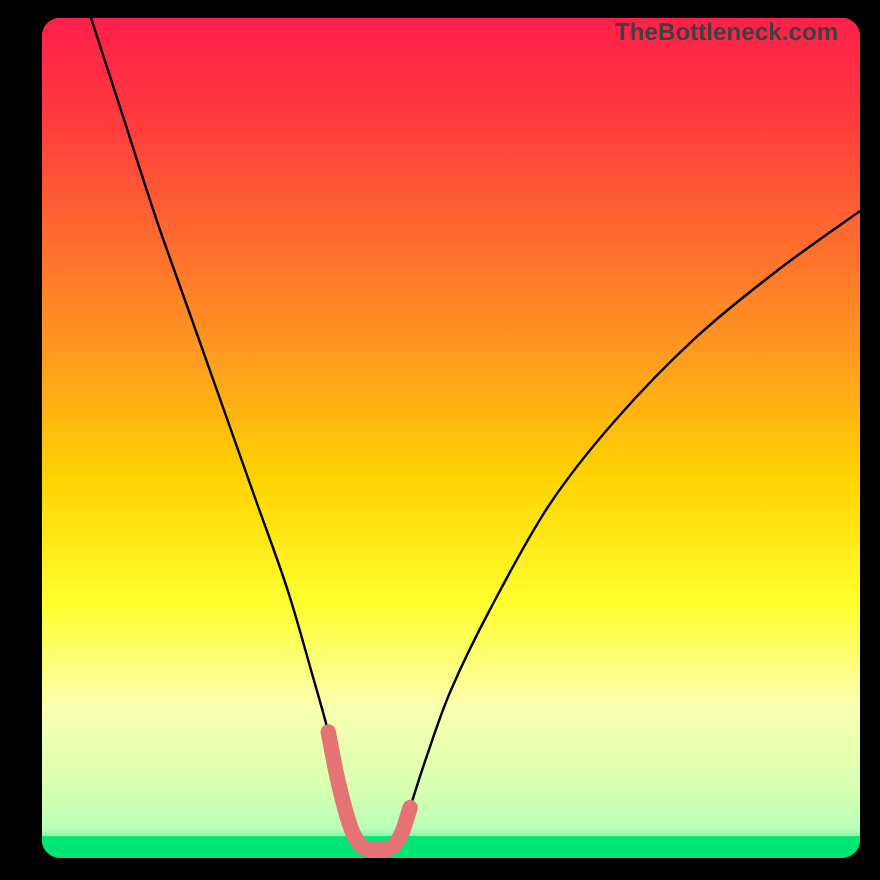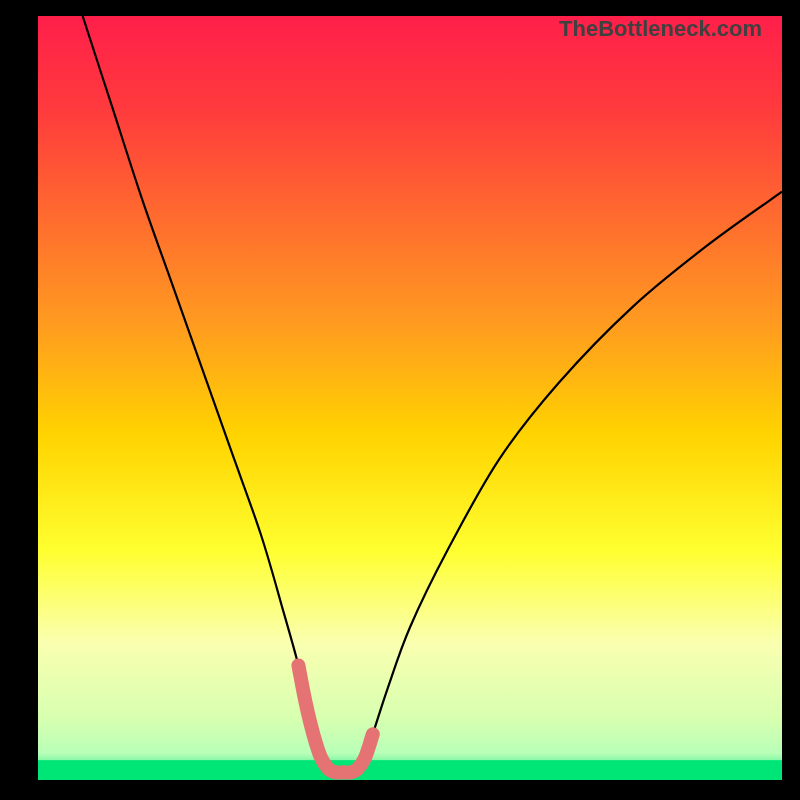--- a/index.html
+++ b/index.html
@@ -19,20 +19,21 @@
     height: 800px;
     background: #000;
   }
   .plot {
     position: absolute;
     top: 16px;
     left: 38px;
     width: 744px;
     height: 764px;
     overflow: hidden;
+    border-radius: 17px;
   }
   .watermark {
     position: absolute;
     top: 0;
     right: 20px;
     color: #404040;
     font-size: 22px;
     font-weight: 600;
     z-index: 5;
   }

